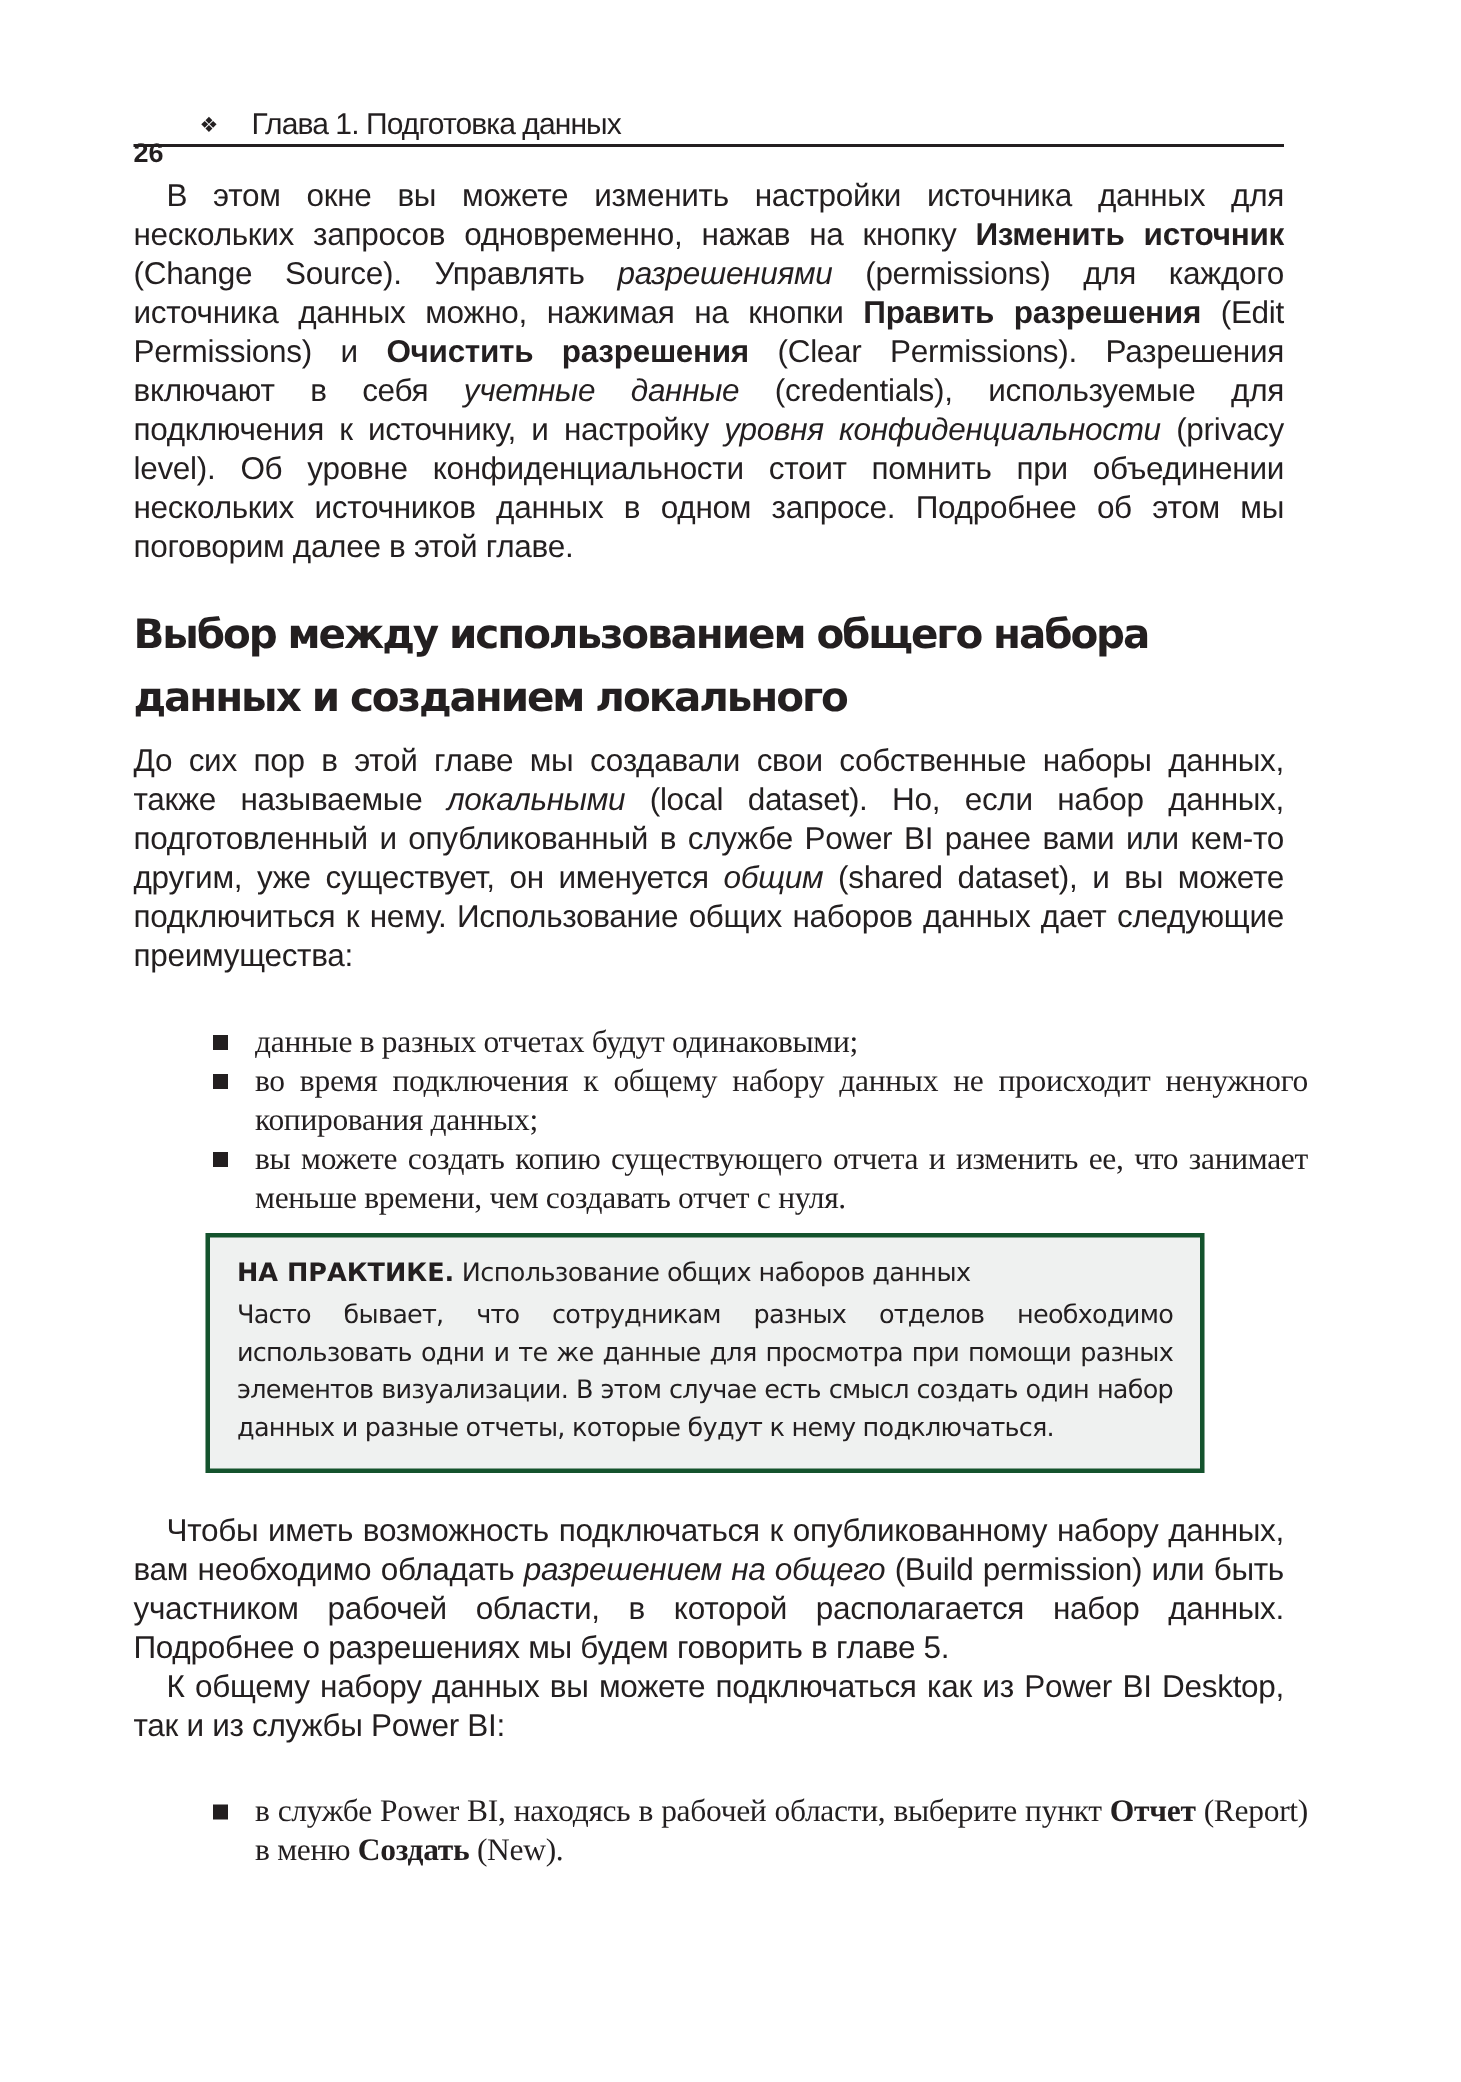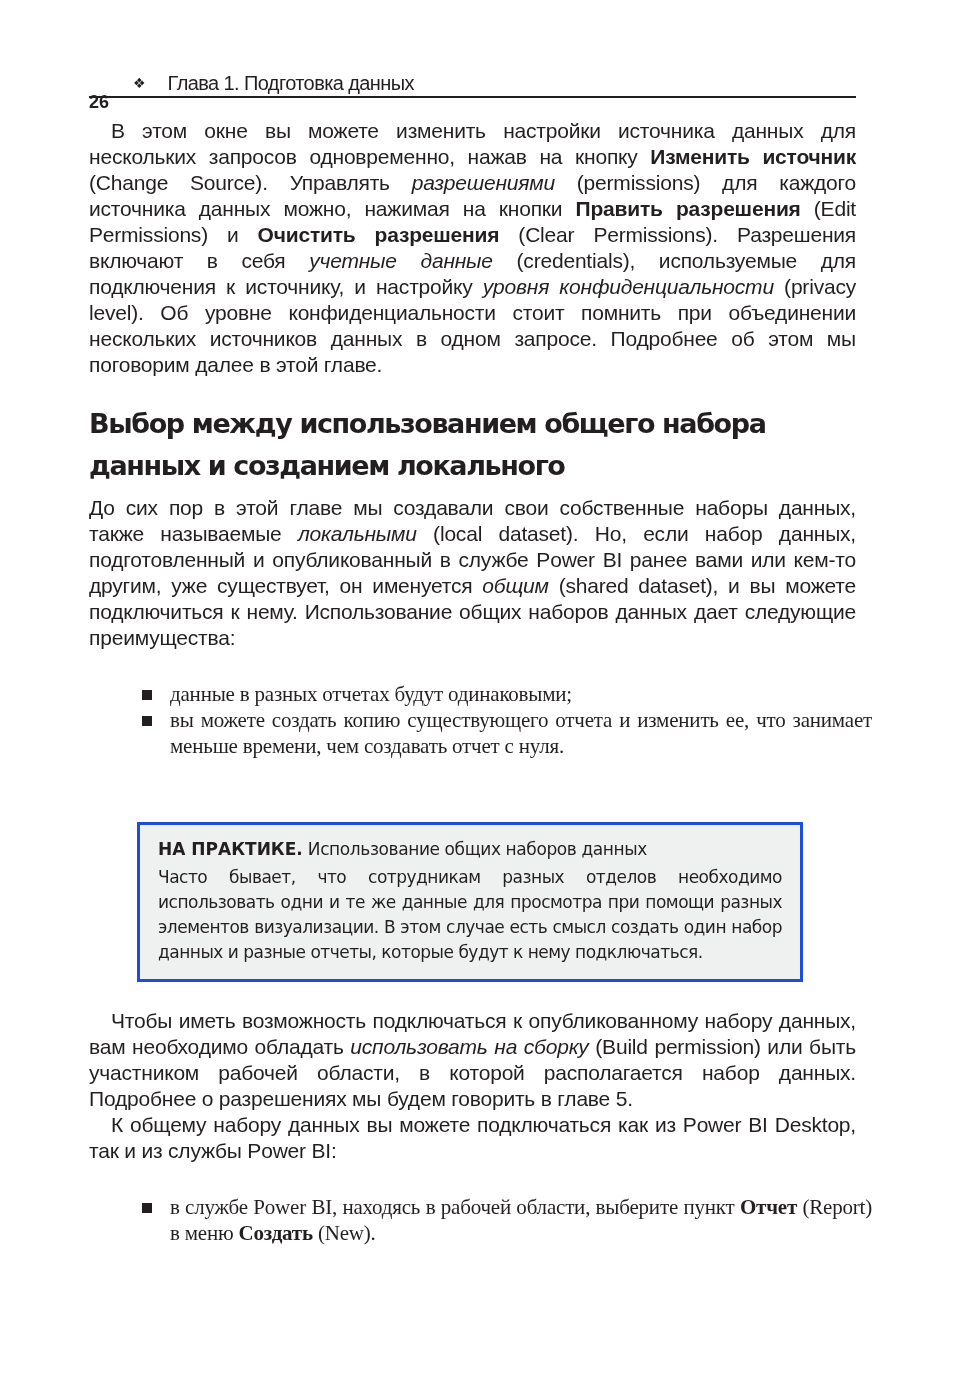--- a/index.html
+++ b/index.html
@@ -29,21 +29,21 @@
   }
   .p2 { position: absolute; top: 495px; left: 0; width: 767px; }
   ul.bullets { list-style: none; margin: 16px; padding: 0; position: absolute; left: 0; width: 767px; }
   ul.bullets li { position: relative; padding-left: 65px; font-family: "Liberation Serif", serif; font-size: 21px; line-height: 26px; text-align: justify; letter-spacing: -0.2px; }
   ul.bullets li .bullet { position: absolute; left: 37px; top: 9px; width: 10px; height: 10px; background: #231f20; }
   .b1 { top: 665px; }
   .b2 { top: 1178px; }
   .b2 li { margin-bottom: 6px; }
   .note-box {
     position: absolute; top: 822px; left: 48px; width: 666px; height: 160px;
-    border: 3px solid #1d4ed8; background: #eff1f0; box-sizing: border-box;
+    border: 3px solid #14532d; background: #eff1f0; box-sizing: border-box;
     padding: 12px 18px 0 18px;
     font-family: "DejaVu Sans", sans-serif; font-size: 17px; line-height: 25px;
   }
   .note-title { margin: 0 0 3px 0; letter-spacing: -0.4px; }
   .note-title .lead { font-weight: bold; letter-spacing: 0px; }
   .note-body { margin: 0; text-align: justify; letter-spacing: -0.5px; }
   .p3 { position: absolute; top: 1008px; left: 0; width: 767px; }
 </style>
 </head>
 <body>
@@ -57,32 +57,33 @@
   </div>
 
   <p class="body-text indent p1"><span>В этом окне вы можете изменить настройки источника данных для нескольких запросов одновременно, нажав на кнопку </span><b>Изменить источник</b><span> (Change Source). Управлять </span><i>разрешениями</i><span> (permissions) для каждого источника данных можно, нажимая на кнопки </span><b>Править разрешения</b><span> (Edit Permissions) и </span><b>Очистить разрешения</b><span> (Clear Permissions). Разрешения включают в себя </span><i>учетные данные</i><span> (credentials), используемые для подключения к источнику, и настройку </span><i>уровня конфиденциальности</i><span> (privacy level). Об уровне конфиденциальности стоит помнить при объединении нескольких источников данных в одном запросе. Подробнее об этом мы поговорим далее в этой главе.</span></p>
 
   <h2 class="section">Выбор между использованием общего набора данных и созданием локального</h2>
 
   <p class="body-text p2"><span>До сих пор в этой главе мы создавали свои собственные наборы данных, также называемые </span><i>локальными</i><span> (local dataset). Но, если набор данных, подготовленный и опубликованный в службе Power BI ранее вами или кем-то другим, уже существует, он именуется </span><i>общим</i><span> (shared dataset), и вы можете подключиться к нему. Использование общих наборов данных дает следующие преимущества:</span></p>
 
   <ul class="bullets b1">
       <li><span class="bullet"></span><span>данные в разных отчетах будут одинаковыми;</span></li>
+      <li><span class="bullet"></span><span>во время подключения к общему набору данных не происходит ненужного копирования данных;</span></li>
       <li><span class="bullet"></span><span>вы можете создать копию существующего отчета и изменить ее, что занимает меньше времени, чем создавать отчет с нуля.</span></li>
     </ul>
 
   <div class="note-box">
     <p class="note-title">
       <span class="lead">НА ПРАКТИКЕ.</span><span> Использование общих наборов данных</span>
     </p>
     <p class="note-body">Часто бывает, что сотрудникам разных отделов необходимо использовать одни и те же данные для просмотра при помощи разных элементов визуализации. В этом случае есть смысл создать один набор данных и разные отчеты, которые будут к нему подключаться.</p>
   </div>
 
   <div class="p3">
-    <p class="body-text indent"><span>Чтобы иметь возможность подключаться к опубликованному набору данных, вам необходимо обладать </span><i>использовать на сборку</i><span> (Build permission) или быть участником рабочей области, в которой располагается набор данных. Подробнее о разрешениях мы будем говорить в главе 5.</span></p>
+    <p class="body-text indent"><span>Чтобы иметь возможность подключаться к опубликованному набору данных, вам необходимо обладать </span><i>разрешением на общего</i><span> (Build permission) или быть участником рабочей области, в которой располагается набор данных. Подробнее о разрешениях мы будем говорить в главе 5.</span></p>
     <p class="body-text indent"><span>К общему набору данных вы можете подключаться как из Power BI Desktop, так и из службы Power BI:</span></p>
   </div>
 
   <ul class="bullets b2">
       <li><span class="bullet"></span><span>в службе Power BI, находясь в рабочей области, выберите пункт </span><b>Отчет</b><span> (Report) в меню </span><b>Создать</b><span> (New).</span></li>
     </ul>
 
 </div>
 
 </body></html>

